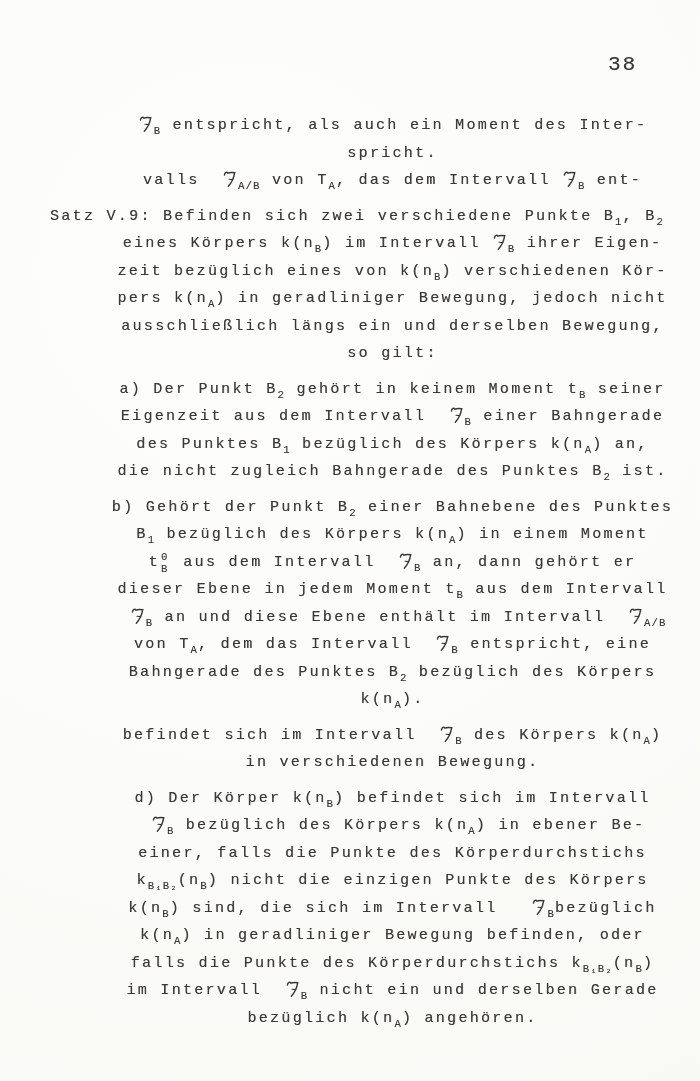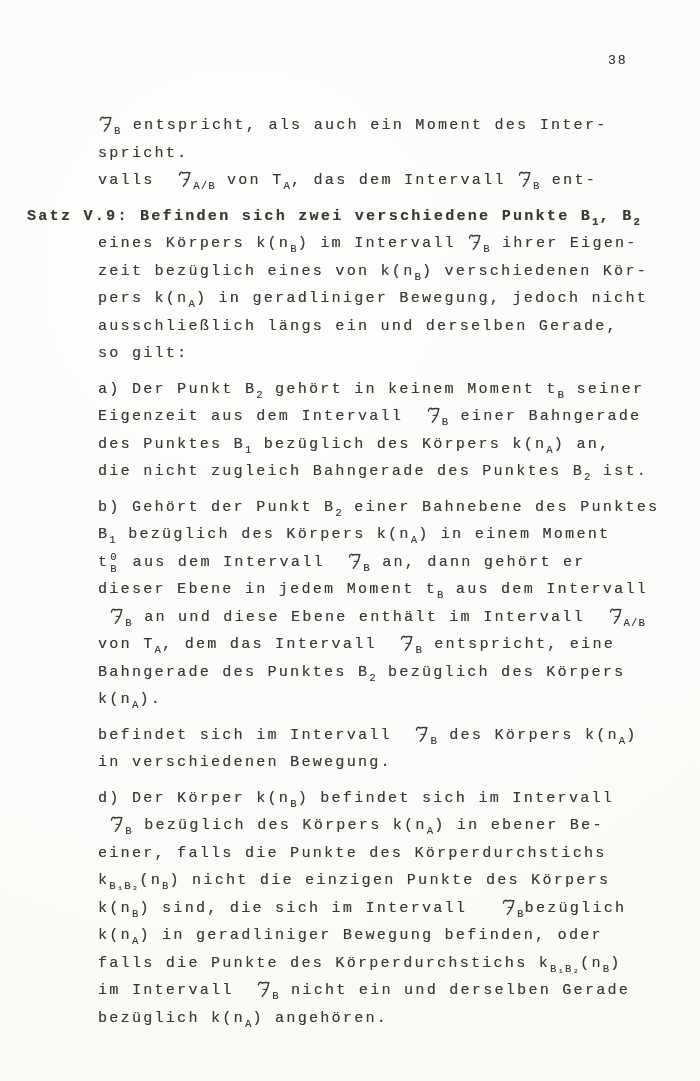--- a/index.html
+++ b/index.html
@@ -5,33 +5,33 @@
   :root { --ink:#3a3835; --paper:#fcfcfb; }
   html,body{margin:0;padding:0;}
   .page{
     width:700px;height:1081px;position:relative;overflow:hidden;
     background:radial-gradient(circle at 35% 25%, #fdfdfc 0%, #fbfbf9 60%, #f8f8f5 100%);
     font-family:"Liberation Mono","DejaVu Sans Mono",monospace;
     color:var(--ink);
   }
   .pagenum{
     position:absolute;top:53px;left:608px;
-    font-size:13px;letter-spacing:2px;
+    font-size:21px;letter-spacing:2px;
     text-shadow:0.3px 0.4px 0.5px rgba(56,52,46,0.45);
   }
   .content{position:absolute;top:112px;left:27px;width:660px;}
-  .para{margin-bottom:8px;}
+  .para{margin-bottom:8px;text-align:center;}
   .line{
     white-space:pre;
     line-height:27.5px;height:27.5px;
     padding-left:71px;
     font-size:15px;letter-spacing:2.3px;
     text-shadow:0.3px 0.4px 0.5px rgba(56,52,46,0.45);
   }
-  .line.outdent{padding-left:0;font-weight:bold;}
+  .line.outdent{padding-left:0;}
   .satz-label{letter-spacing:2.3px;}
   .sub{font-size:10.5px;vertical-align:-4.5px;letter-spacing:1.2px;line-height:0;}
   .vsym{display:inline-block;width:13px;height:19px;vertical-align:-4px;margin:0 2px 0 1px;line-height:0;}
   .vsym svg{display:block;overflow:visible;}
   .stack{display:inline-block;position:relative;width:12px;height:22px;vertical-align:-8px;line-height:0;}
   .st-sup,.st-sub{position:absolute;left:1px;font-size:10.5px;line-height:10px;letter-spacing:0;}
   .st-sup{top:0;}
   .st-sub{top:12px;}
 </style>
 </head>
@@ -59,21 +59,21 @@
       </div>
       <div class="para">
         <div class="line outdent"><span class="satz-label">Satz V.9: </span>Befinden sich zwei verschiedene Punkte B<span class="sub">1</span>, B<span class="sub">2</span></div>
         <div class="line">eines Körpers k(n<span class="sub">B</span>) im Intervall <span class="vsym"><svg viewBox="0 0 13 19" width="13" height="19">
               <path d="M1.4,6 C2,3.2 3.9,2.6 4.9,4.1 C6.6,3.3 9.4,3.5 11.7,3.7" fill="none" stroke="currentColor" stroke-width="1.4" stroke-linecap="round"></path>
               <path d="M11.7,3.7 C11,8.3 8.7,13.6 5.3,17.2" fill="none" stroke="currentColor" stroke-width="1.4" stroke-linecap="round"></path>
               <path d="M6,10.3 L9.8,10.6" fill="none" stroke="currentColor" stroke-width="1.1" stroke-linecap="round"></path>
             </svg></span><span class="sub">B</span> ihrer Eigen-</div>
         <div class="line">zeit bezüglich eines von k(n<span class="sub">B</span>) verschiedenen Kör-</div>
         <div class="line">pers k(n<span class="sub">A</span>) in geradliniger Bewegung, jedoch nicht</div>
-        <div class="line">ausschließlich längs ein und derselben Gerade,</div>
+        <div class="line">ausschließlich längs ein und derselben Bewegung,</div>
         <div class="line">so gilt:</div>
       </div>
       <div class="para">
         <div class="line">a) Der Punkt B<span class="sub">2</span> gehört in keinem Moment t<span class="sub">B</span> seiner</div>
         <div class="line">Eigenzeit aus dem Intervall  <span class="vsym"><svg viewBox="0 0 13 19" width="13" height="19">
               <path d="M1.4,6 C2,3.2 3.9,2.6 4.9,4.1 C6.6,3.3 9.4,3.5 11.7,3.7" fill="none" stroke="currentColor" stroke-width="1.4" stroke-linecap="round"></path>
               <path d="M11.7,3.7 C11,8.3 8.7,13.6 5.3,17.2" fill="none" stroke="currentColor" stroke-width="1.4" stroke-linecap="round"></path>
               <path d="M6,10.3 L9.8,10.6" fill="none" stroke="currentColor" stroke-width="1.1" stroke-linecap="round"></path>
             </svg></span><span class="sub">B</span> einer Bahngerade</div>
         <div class="line">des Punktes B<span class="sub">1</span> bezüglich des Körpers k(n<span class="sub">A</span>) an,</div>

